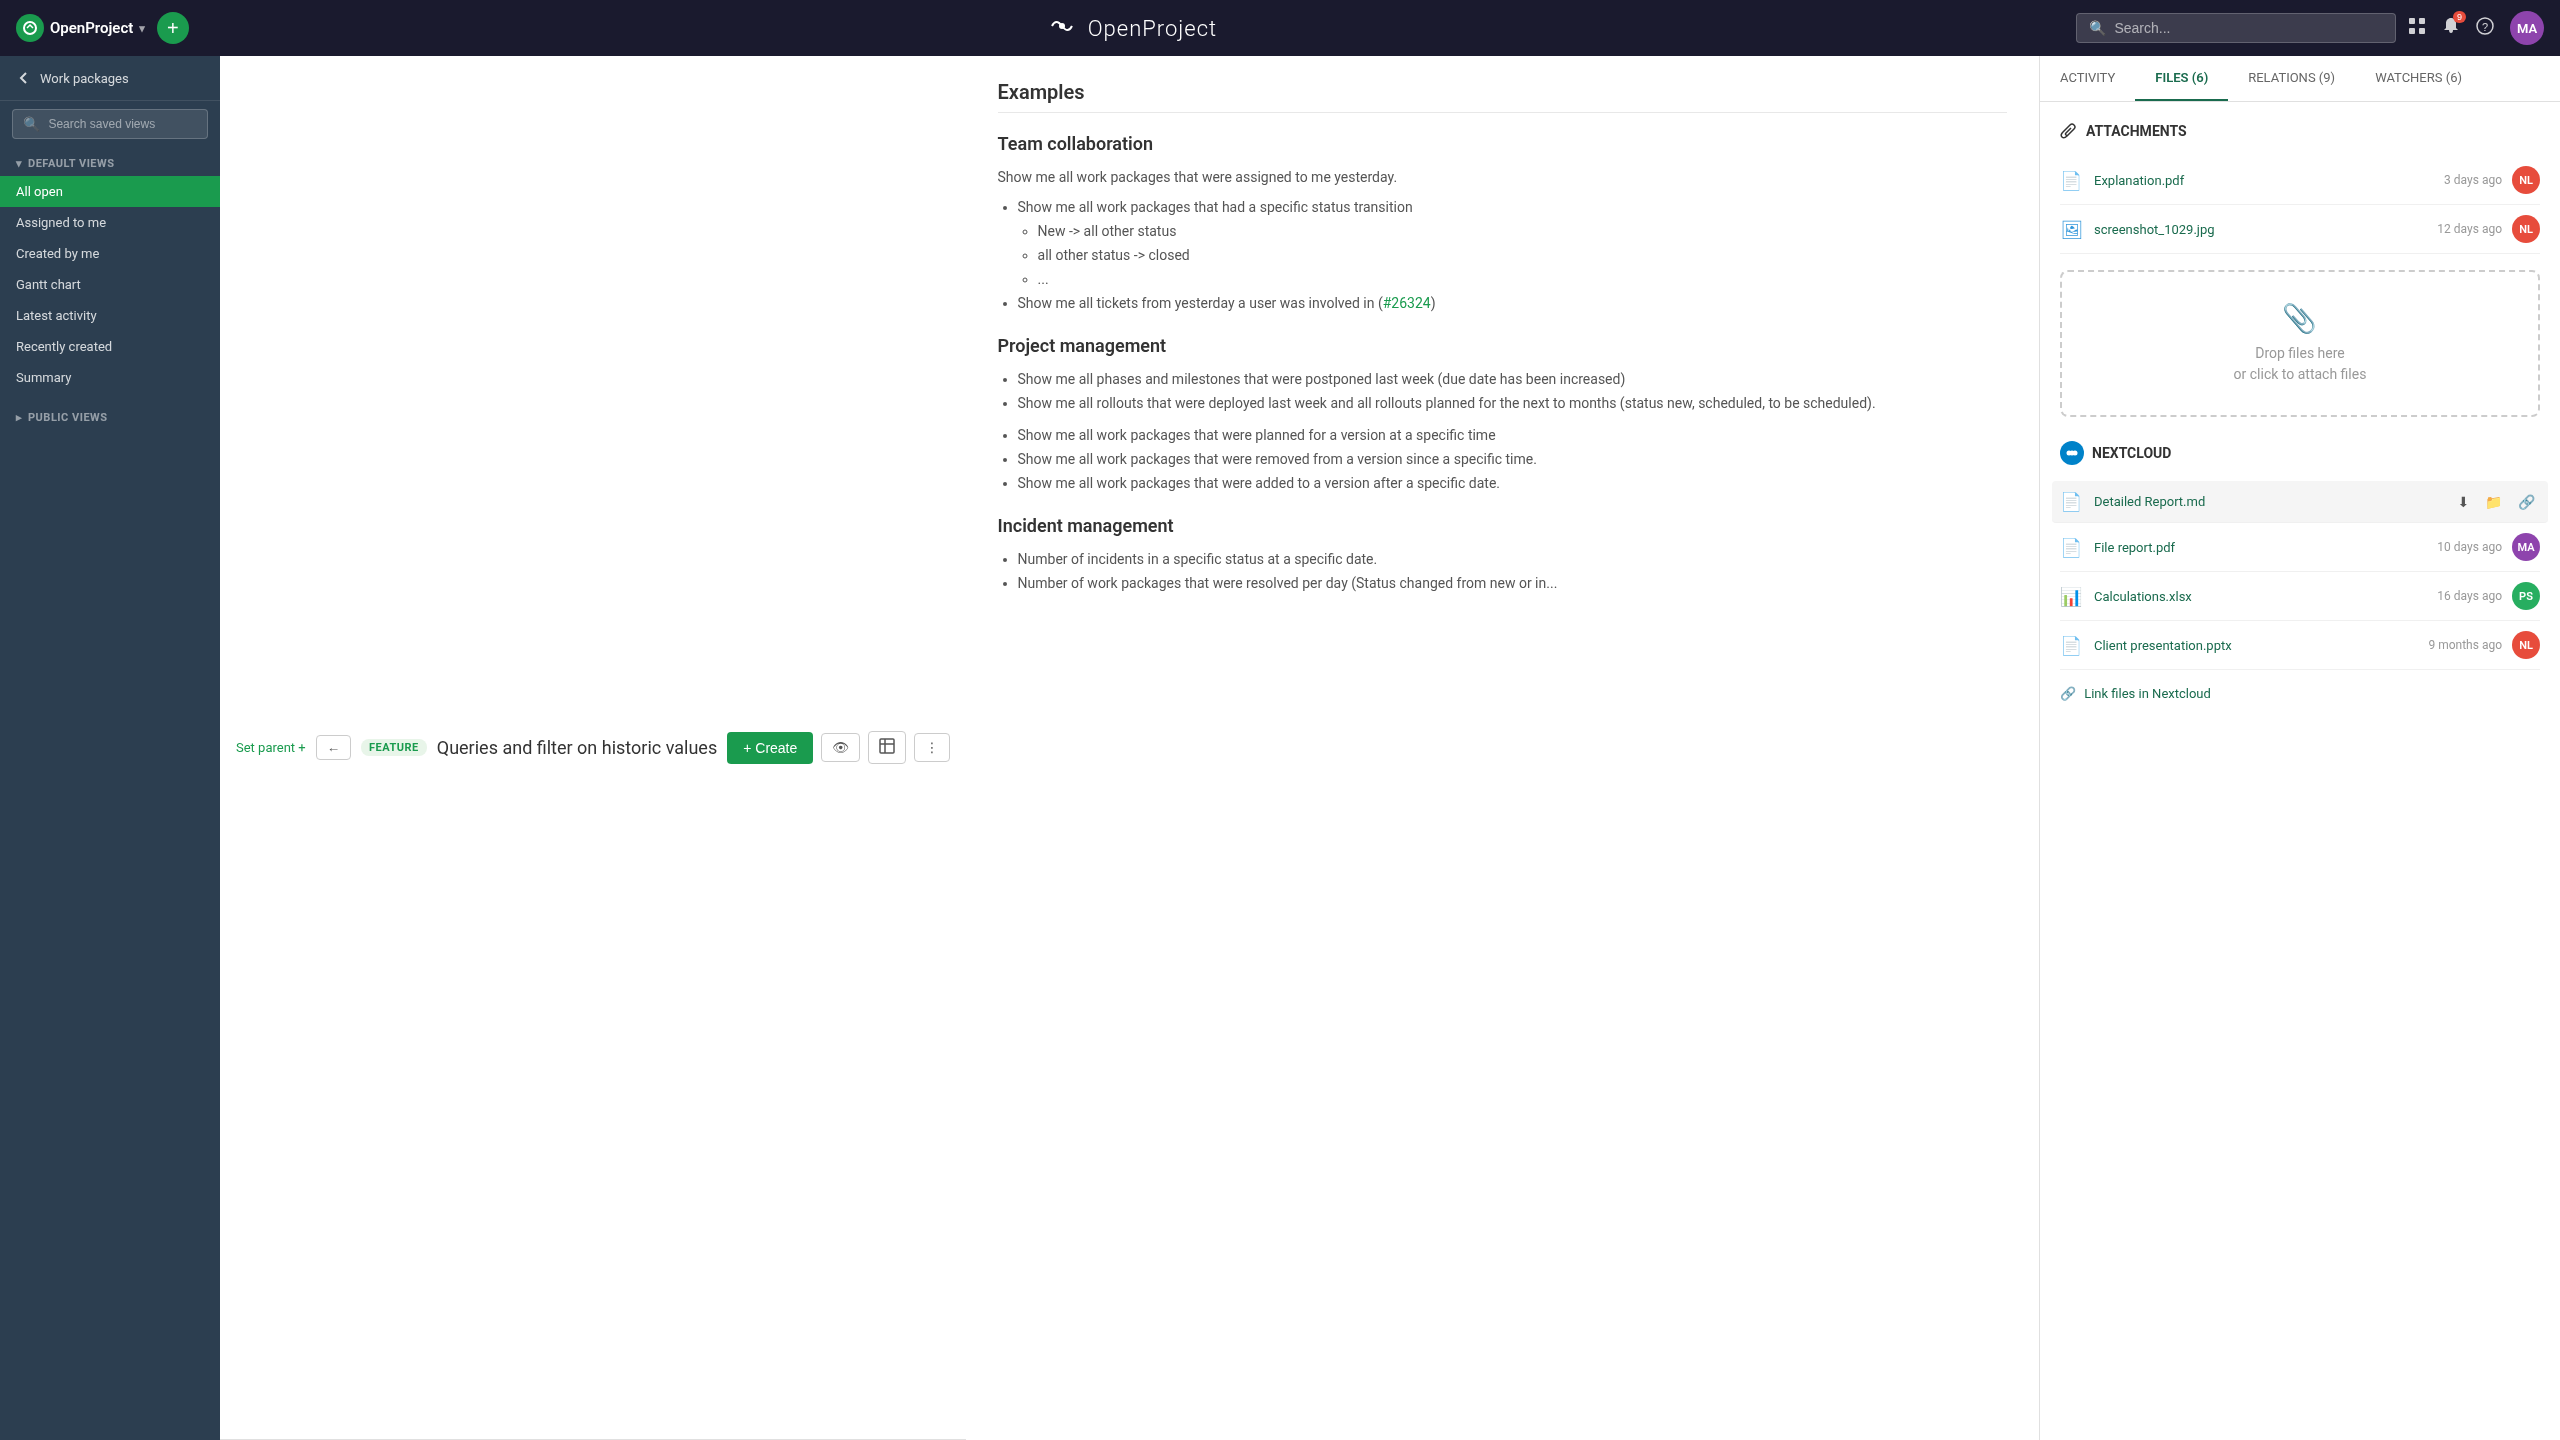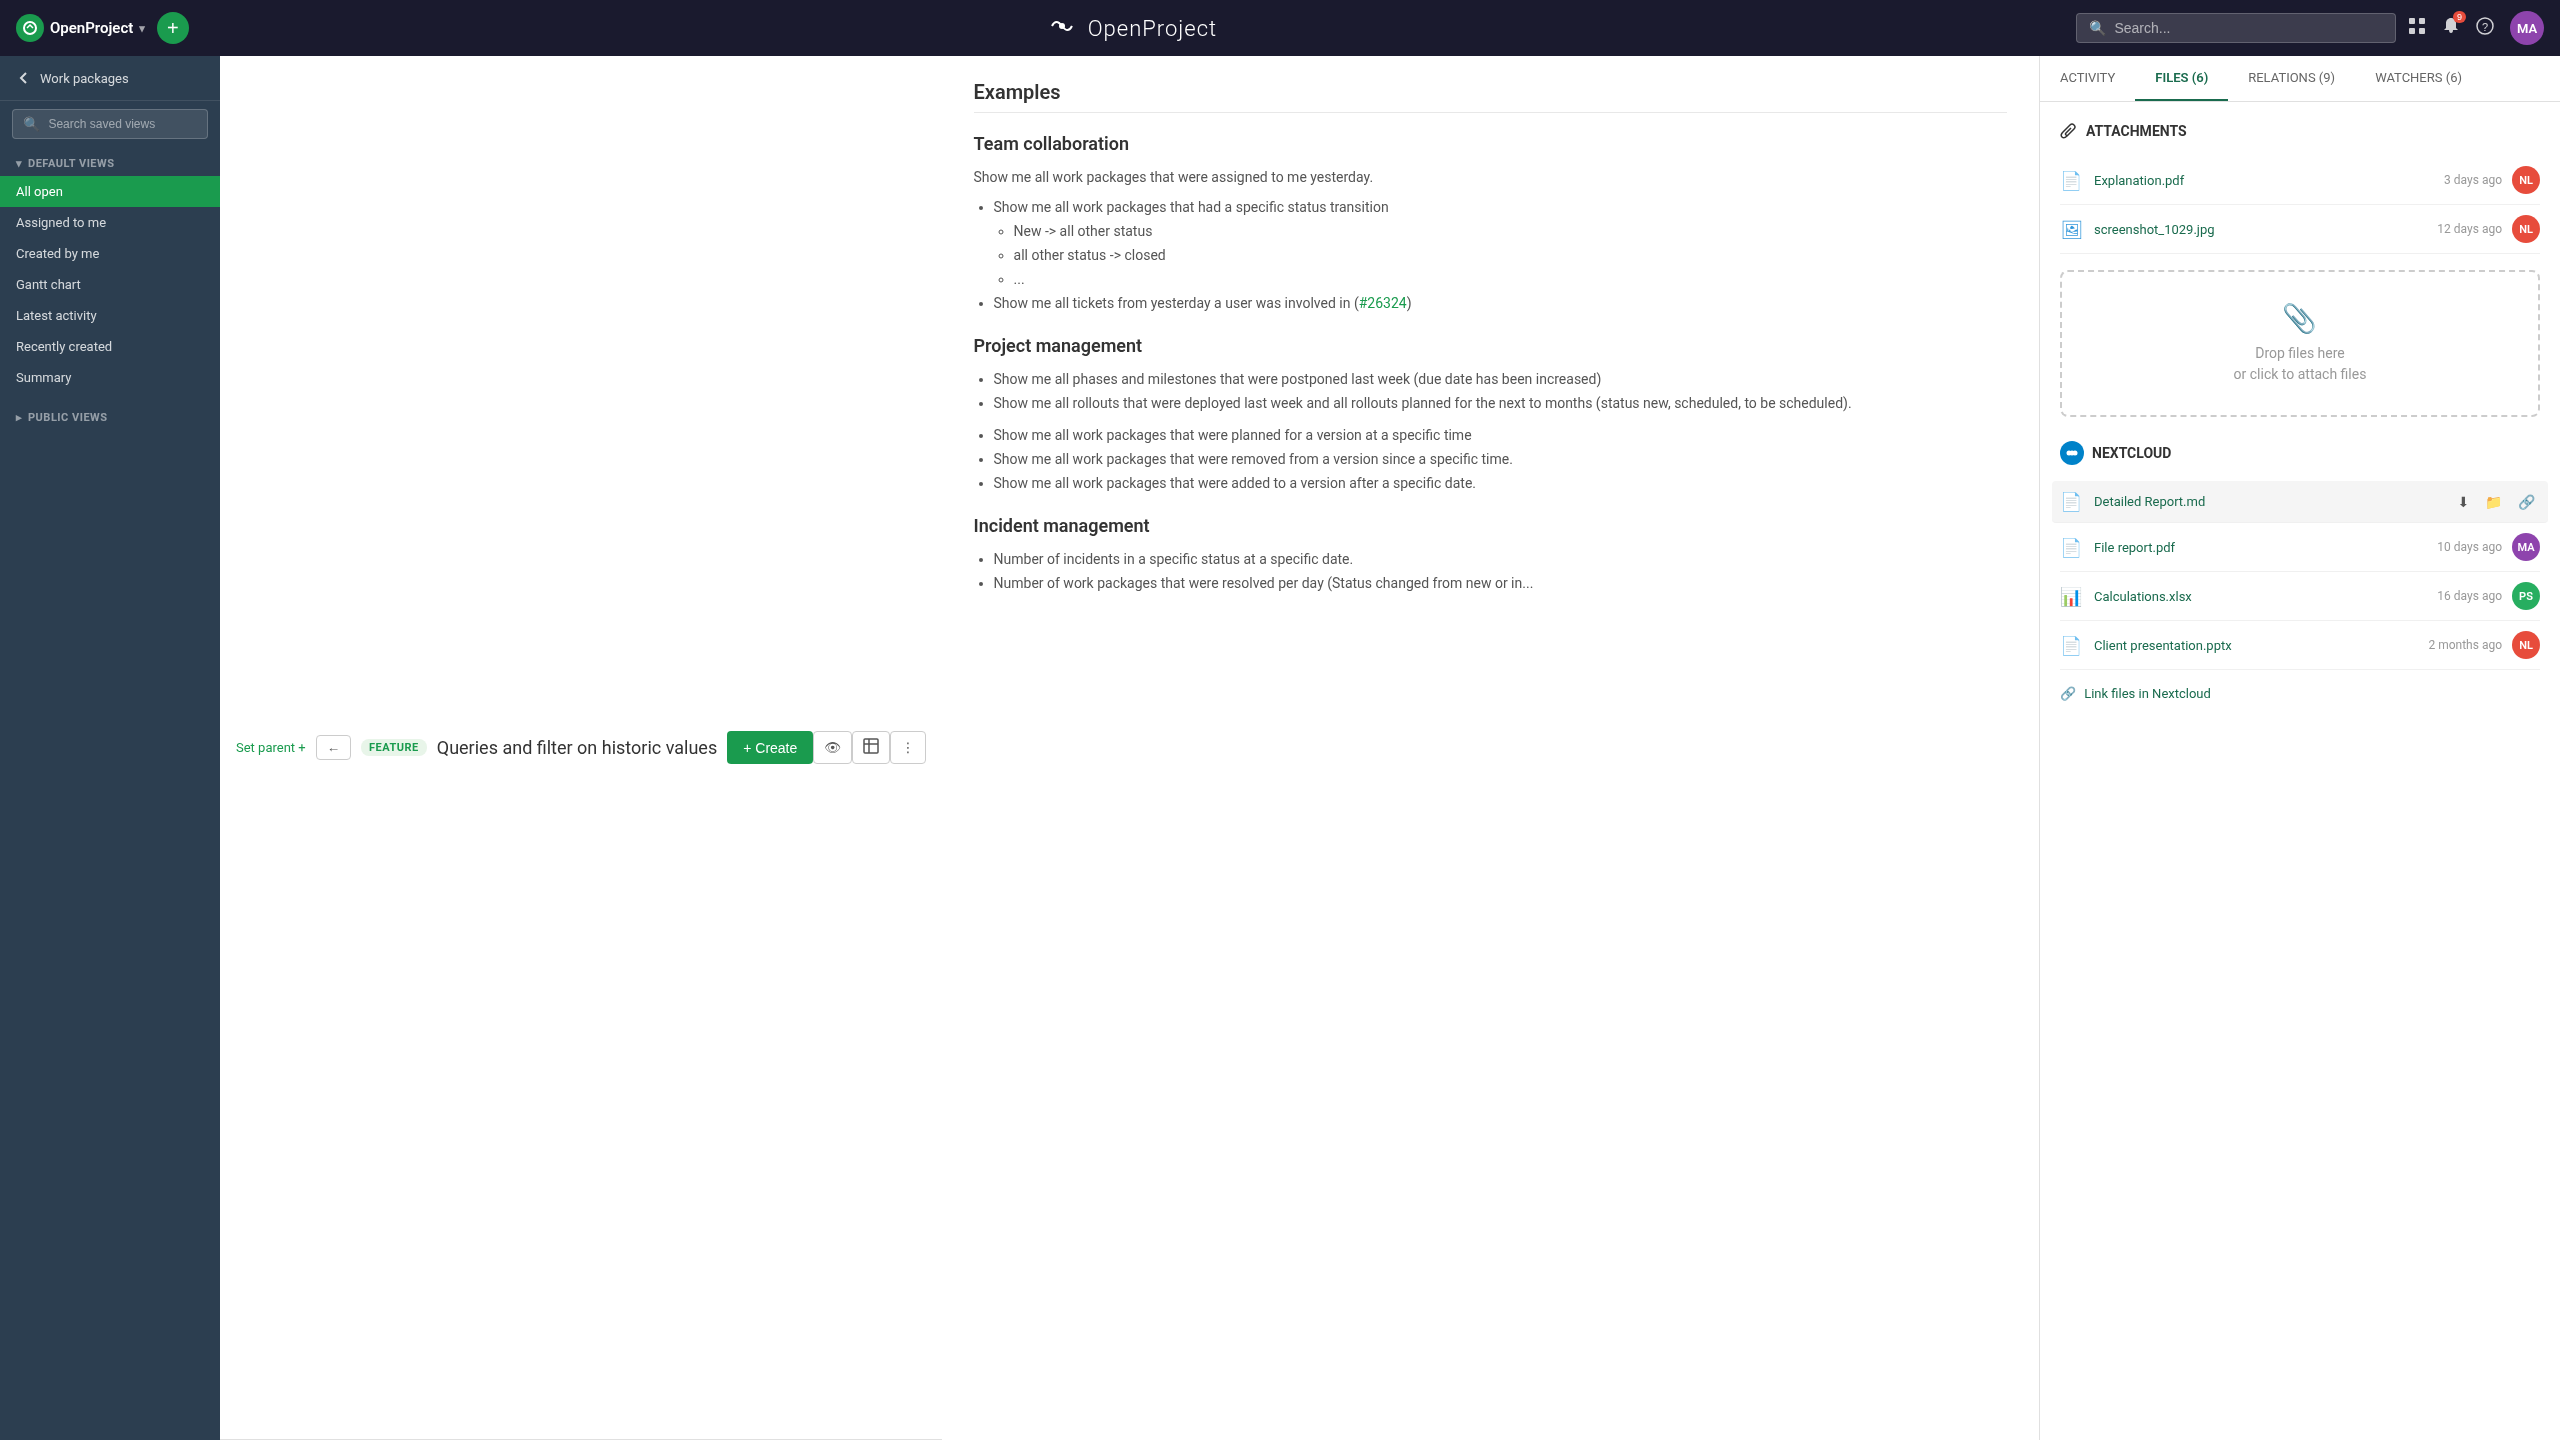--- a/index.html
+++ b/index.html
@@ -36,21 +36,21 @@
 
     
     .content-area { flex: 1; display: flex; flex-direction: row; overflow: hidden; background: white; }
 
     
     .wp-header { background: white; border-bottom: 1px solid #e0e0e0; padding: 8px 16px; display: flex; align-items: center; gap: 10px; flex-shrink: 0; }
     .set-parent { color: #1a9b4e; font-size: 13px; cursor: pointer; display: flex; align-items: center; gap: 4px; }
     .back-btn { border: 1px solid #ccc; border-radius: 4px; padding: 4px 10px; cursor: pointer; background: white; color: #555; display: flex; align-items: center; }
     .feature-badge { background: #e8f5e9; color: #1a9b4e; font-size: 11px; font-weight: 700; padding: 2px 8px; border-radius: 8px; text-transform: uppercase; letter-spacing: 0.5px; }
     .wp-title { font-size: 18px; font-weight: 400; color: #333; flex: 1; }
-    .header-actions { display: flex; }
+    .header-actions { display: flex; align-items: center; gap: 8px; }
     .create-btn { background: #1a9b4e; color: white; border: none; border-radius: 4px; padding: 8px 16px; font-size: 14px; cursor: pointer; display: flex; align-items: center; gap: 6px; }
     .icon-btn { border: 1px solid #ccc; border-radius: 4px; padding: 6px 10px; cursor: pointer; background: white; color: #555; }
 
     
     .split-view { display: flex; flex: 1; overflow: hidden; }
 
     
     .left-panel { flex: 1; overflow-y: auto; padding: 24px 32px; border-right: 1px solid #e0e0e0; }
     .section-title { font-size: 20px; font-weight: 600; margin-bottom: 20px; padding-bottom: 8px; border-bottom: 1px solid #e8e8e8; }
     .content-heading { font-size: 18px; font-weight: 600; margin: 20px 0 12px; }
@@ -325,21 +325,21 @@
             <div class="file-item">
               <span class="file-icon" style="color:#27ae60;">📊</span>
               <a class="file-name">Calculations.xlsx</a>
               <span class="file-meta">16 days ago</span>
               <div class="file-avatar av-green">PS</div>
             </div>
 
             <div class="file-item">
               <span class="file-icon" style="color:#e67e22;">📄</span>
               <a class="file-name">Client presentation.pptx</a>
-              <span class="file-meta">2 months ago</span>
+              <span class="file-meta">9 months ago</span>
               <div class="file-avatar av-red">NL</div>
             </div>
 
             <div class="link-nextcloud">
               <span>🔗</span>
               <span>Link files in Nextcloud</span>
             </div>
           </div>
         </div>
       </div>

